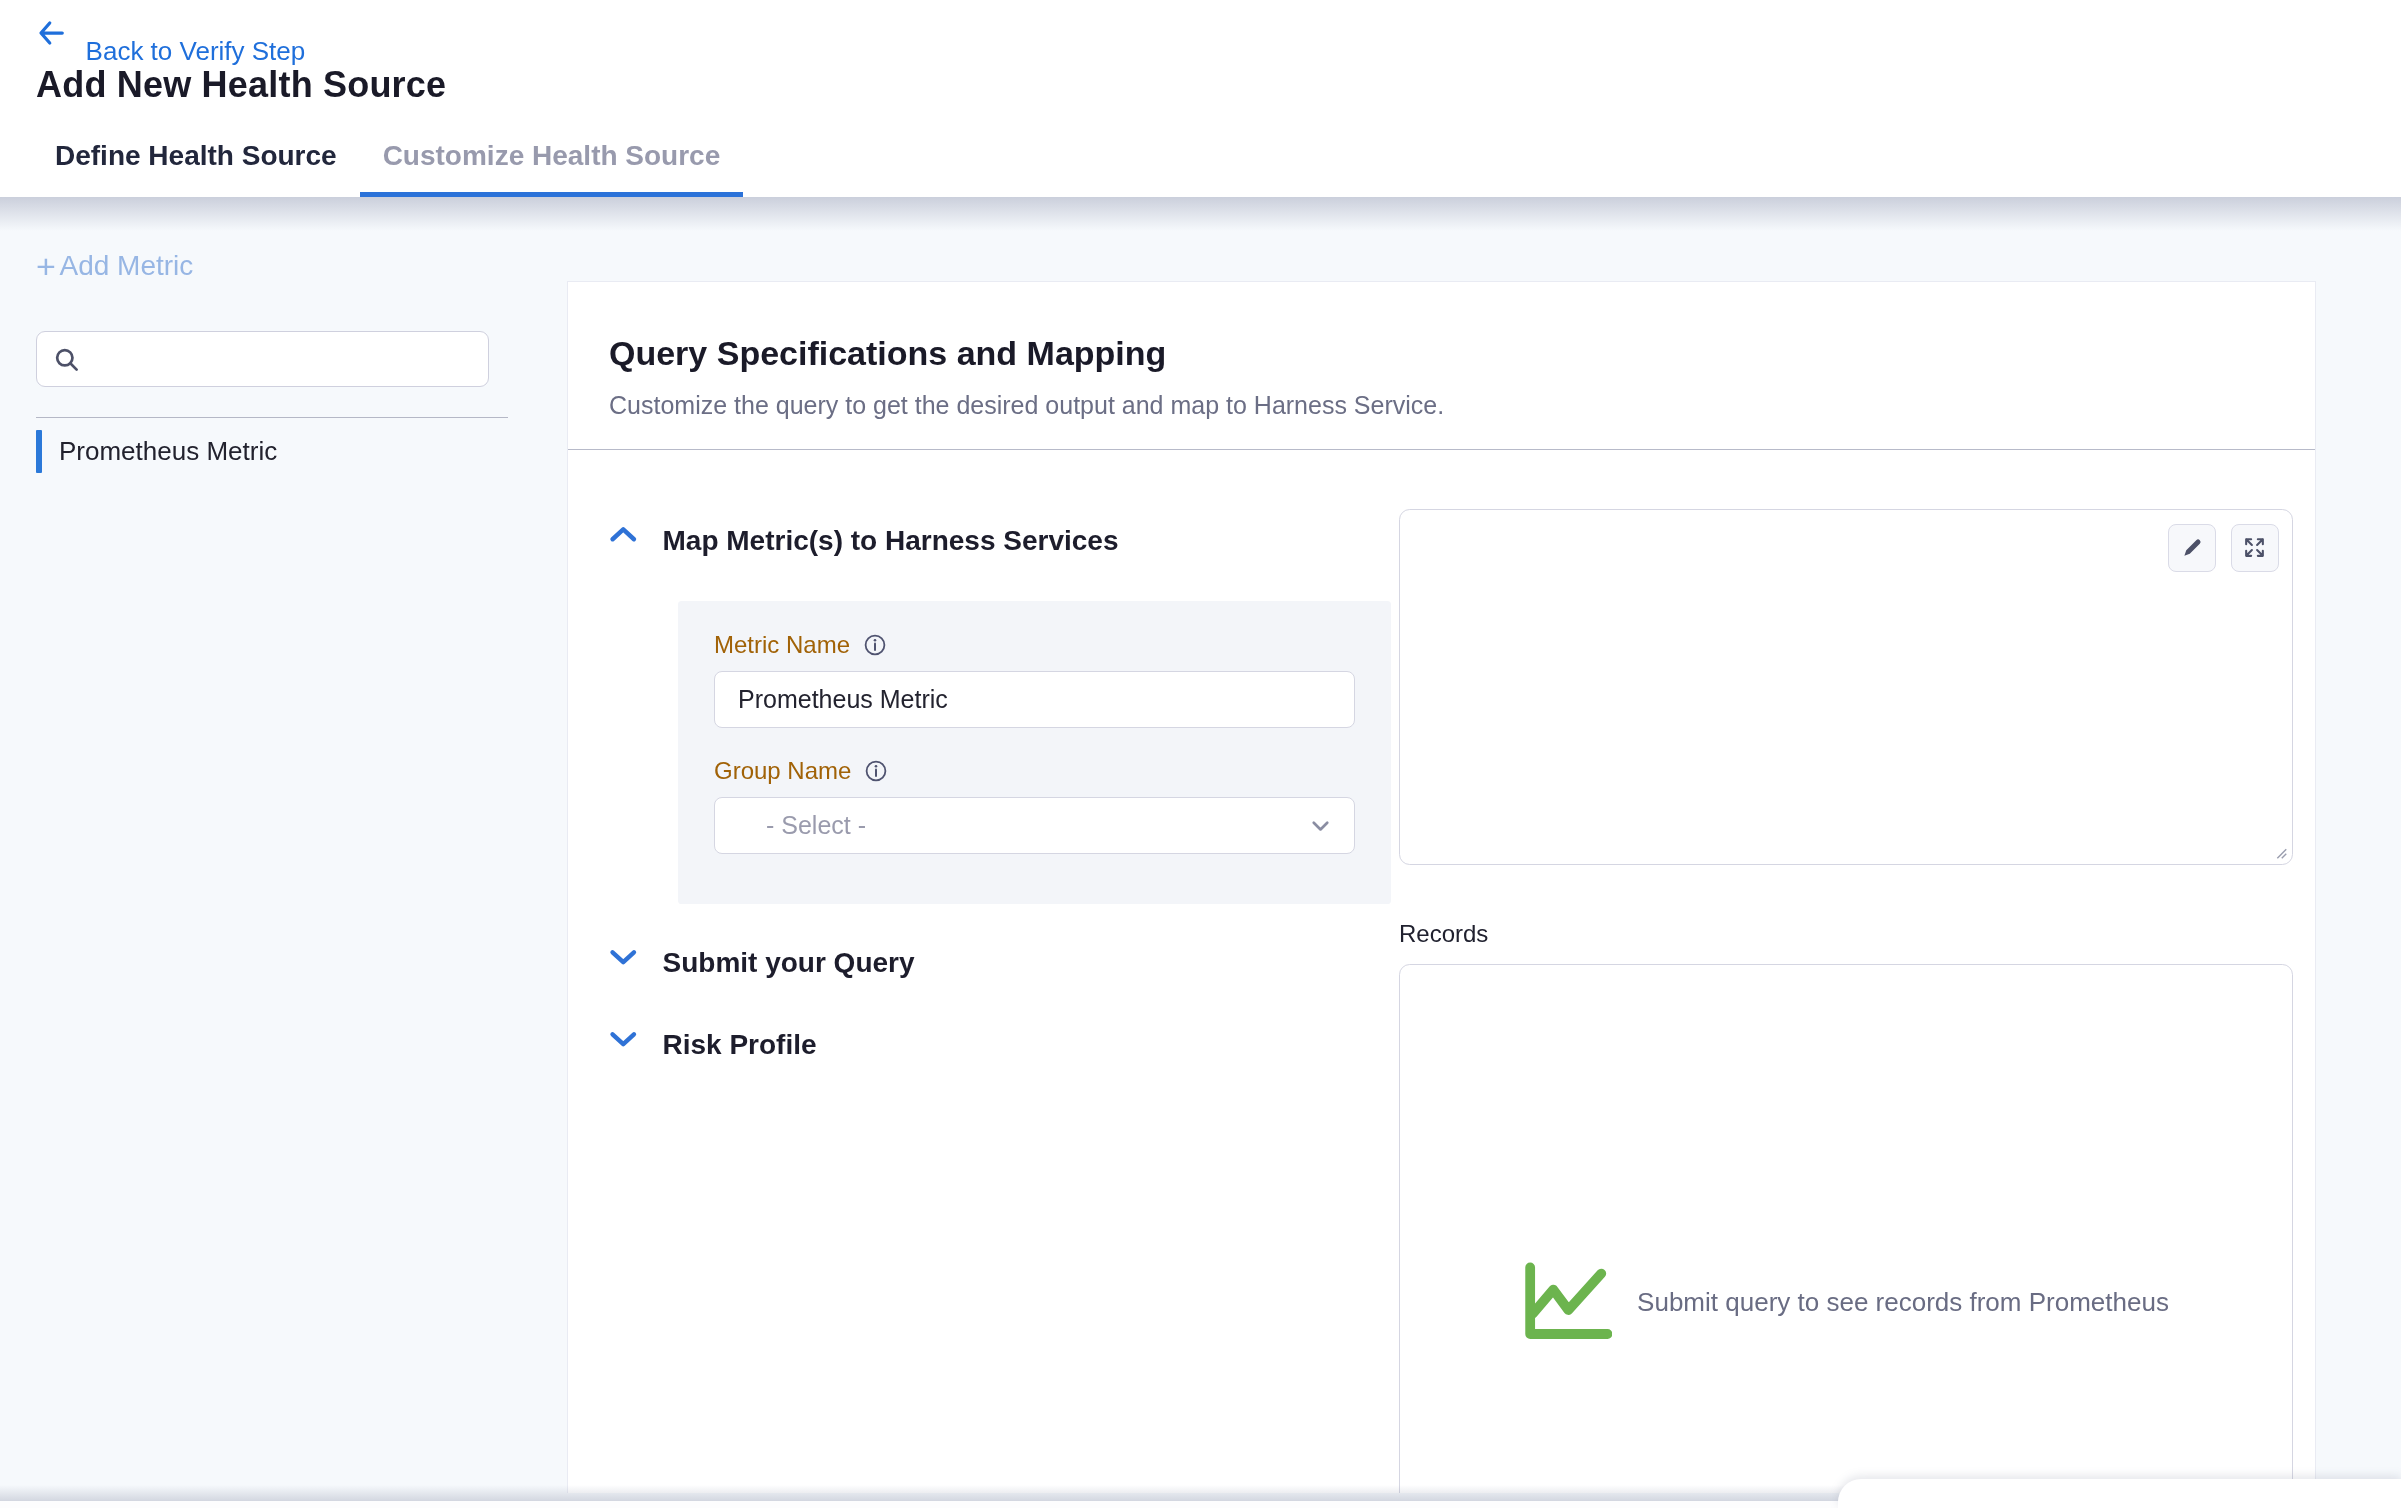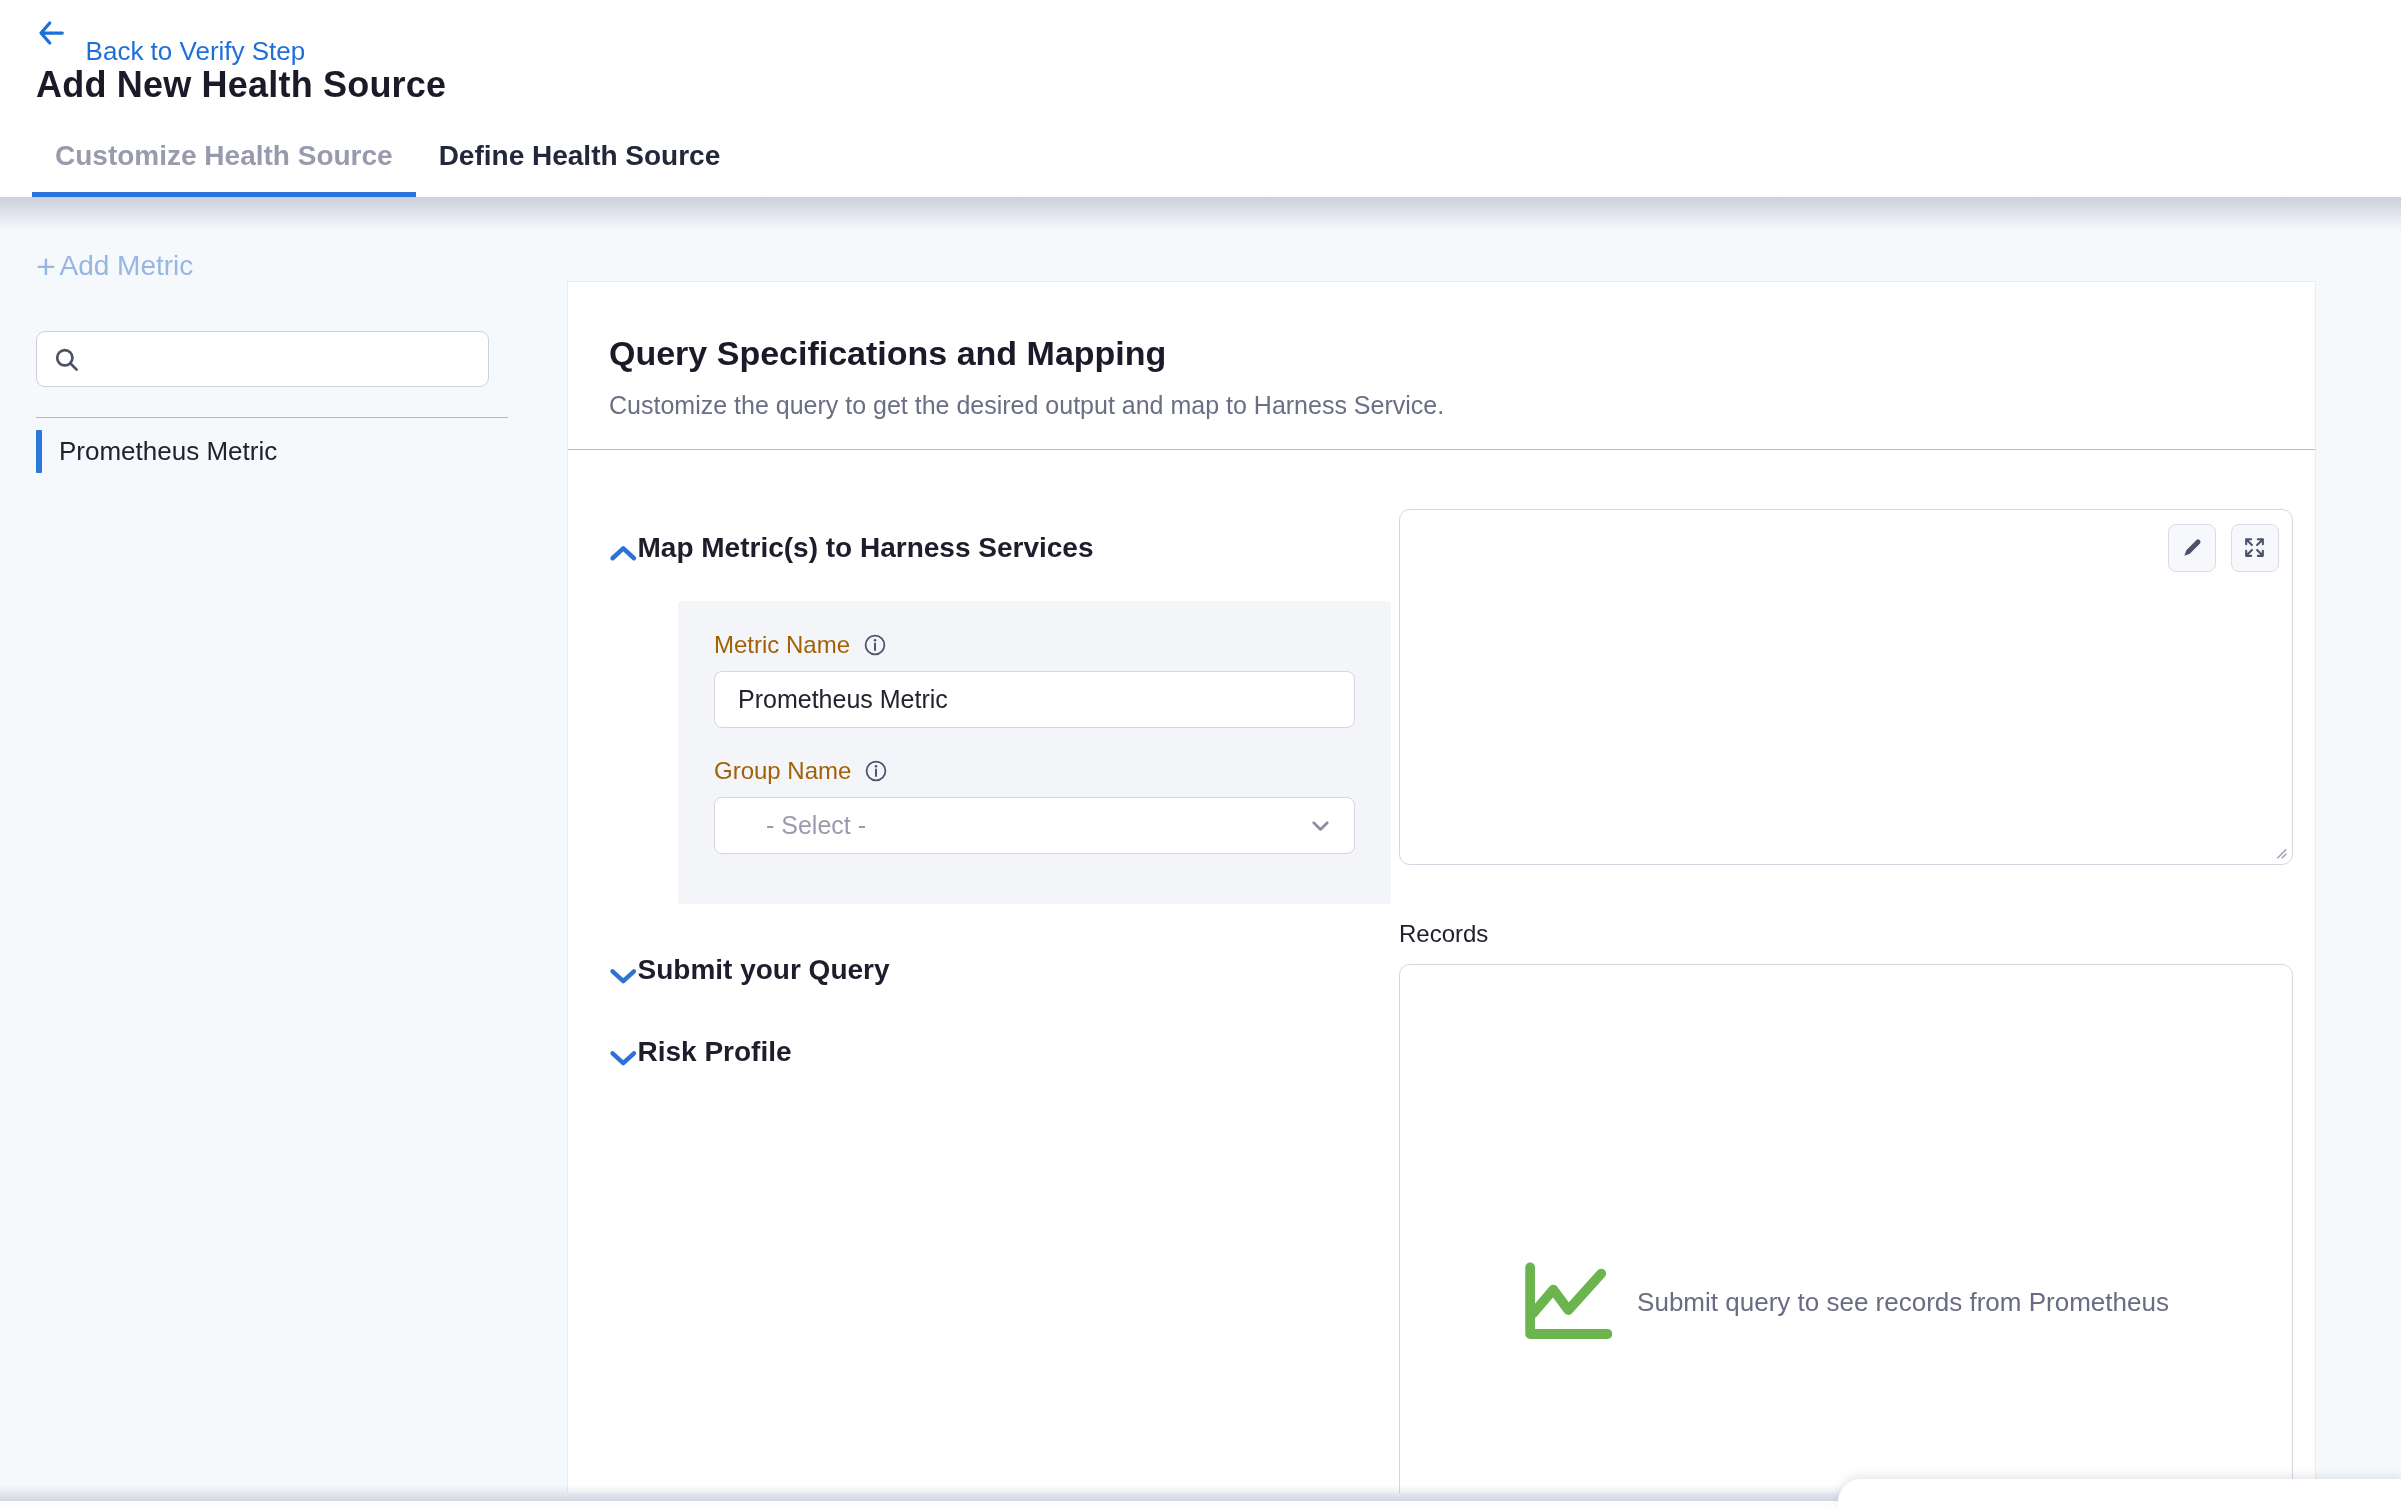--- a/index.html
+++ b/index.html
@@ -69,21 +69,21 @@
   }
   .card-head { padding:52px 41px 0 41px; }
   .card-title { font-size:34px; font-weight:700; color:#1a1a28; }
   .card-sub { margin-top:18px; font-size:25px; color:#6b6e85; }
   .card-divider { margin-top:28.5px; border-top:1.8px solid #b7bac9; }
 
   .card-body { position:relative; padding:0; height:100%; }
 
   
   .col-left { position:absolute; left:41px; top:75px; width:766px; }
-  .section-header { display:flex; align-items:flex-end; cursor:pointer; height:39px; }
+  .section-header { display:flex; align-items:flex-start; gap:25px; cursor:pointer; height:39px; }
   .section-header .stitle { font-size:28px; font-weight:700; color:#1d1d2c; }
   .panel {
     margin-top:37px; margin-left:69px; width:713px; background:#f3f5f9; border-radius:3.6px;
     padding:30px 36px 50px 36px;
   }
   .field-label-row { display:flex; align-items:center; gap:12.5px; }
   .field-label-row .flabel { font-size:24px; font-weight:500; color:#a16207; }
   .text-input {
     margin-top:12.5px; width:641px; height:57px; background:#ffffff;
     border:1.8px solid #d5d6e2; border-radius:8px; font-family:inherit;
@@ -142,22 +142,22 @@
     <div class="back-row">
       <svg width="30" height="30" viewBox="0 0 24 24">
         <path d="M11 4 L4 12 L11 20 M4.6 12 H21" fill="none" stroke="#1f6fdb" stroke-width="2.6" stroke-linecap="round" stroke-linejoin="round"></path>
       </svg>
       <span class="back-label">Back to Verify Step</span>
     </div>
     <div class="page-title">Add New Health Source</div>
   </div>
 
   <div class="tabbar">
+    <div class="tab">Define Health Source</div>
     <div class="tab active">Customize Health Source</div>
-    <div class="tab">Define Health Source</div>
   </div>
 
   <div class="content">
     <div class="tab-shadow"></div>
 
     <div class="sidebar">
       <div class="add-metric">
         <span class="plus">+</span>
         <span class="label">Add Metric</span>
       </div>

